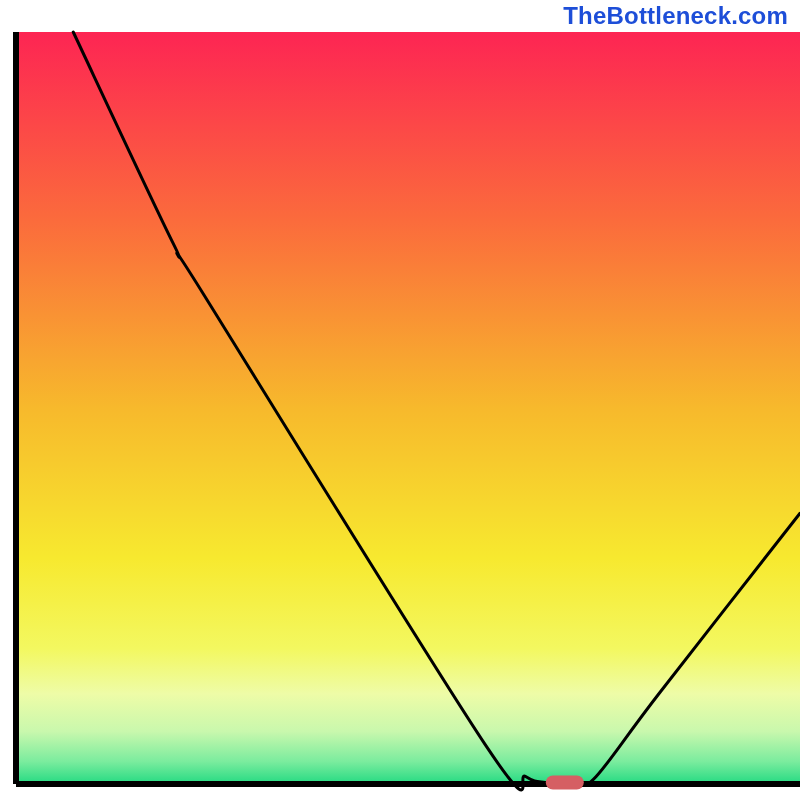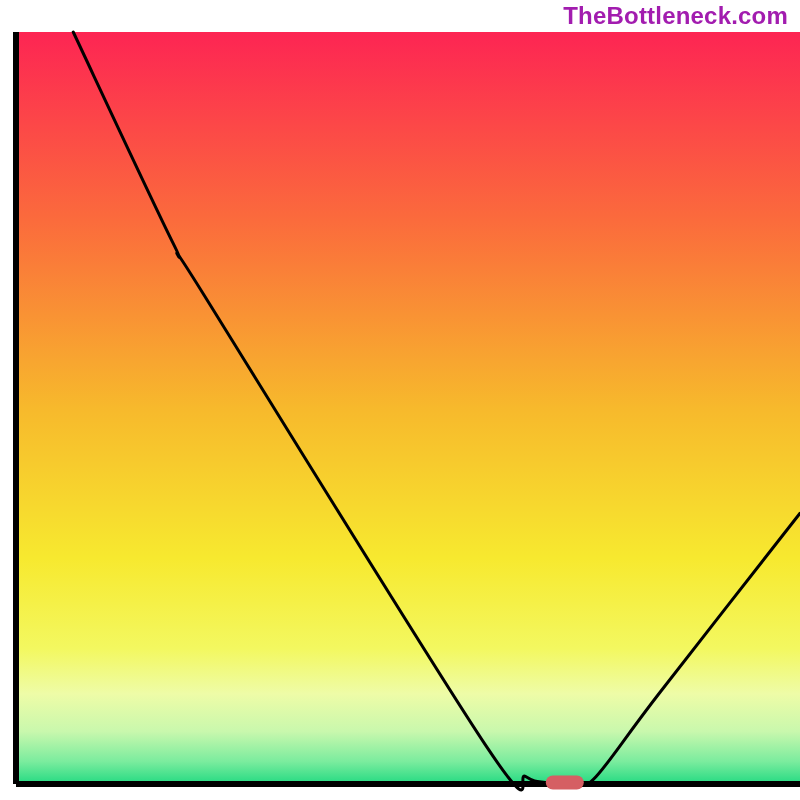--- a/index.html
+++ b/index.html
@@ -14,21 +14,21 @@
     position: relative;
     width: 800px;
     height: 800px;
   }
   .watermark {
     position: absolute;
     top: 2px;
     right: 12px;
     font-size: 24px;
     font-weight: bold;
-    color: #a21caf;
+    color: #1d4ed8;
     letter-spacing: 0.2px;
   }
   svg {
     display: block;
   }
 </style>
 </head>
 <body>
 <div class="container">
 

